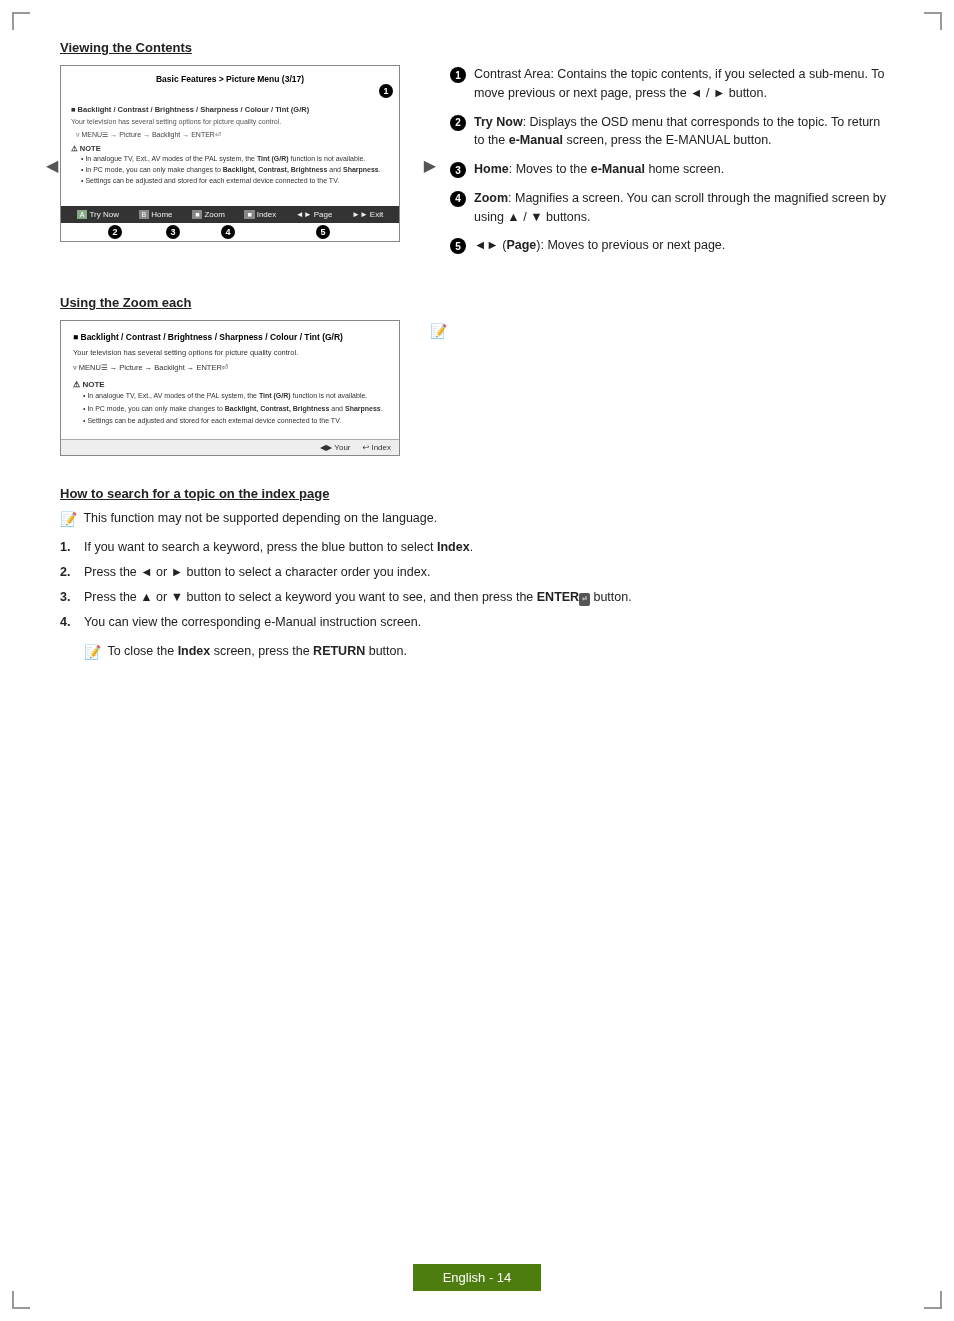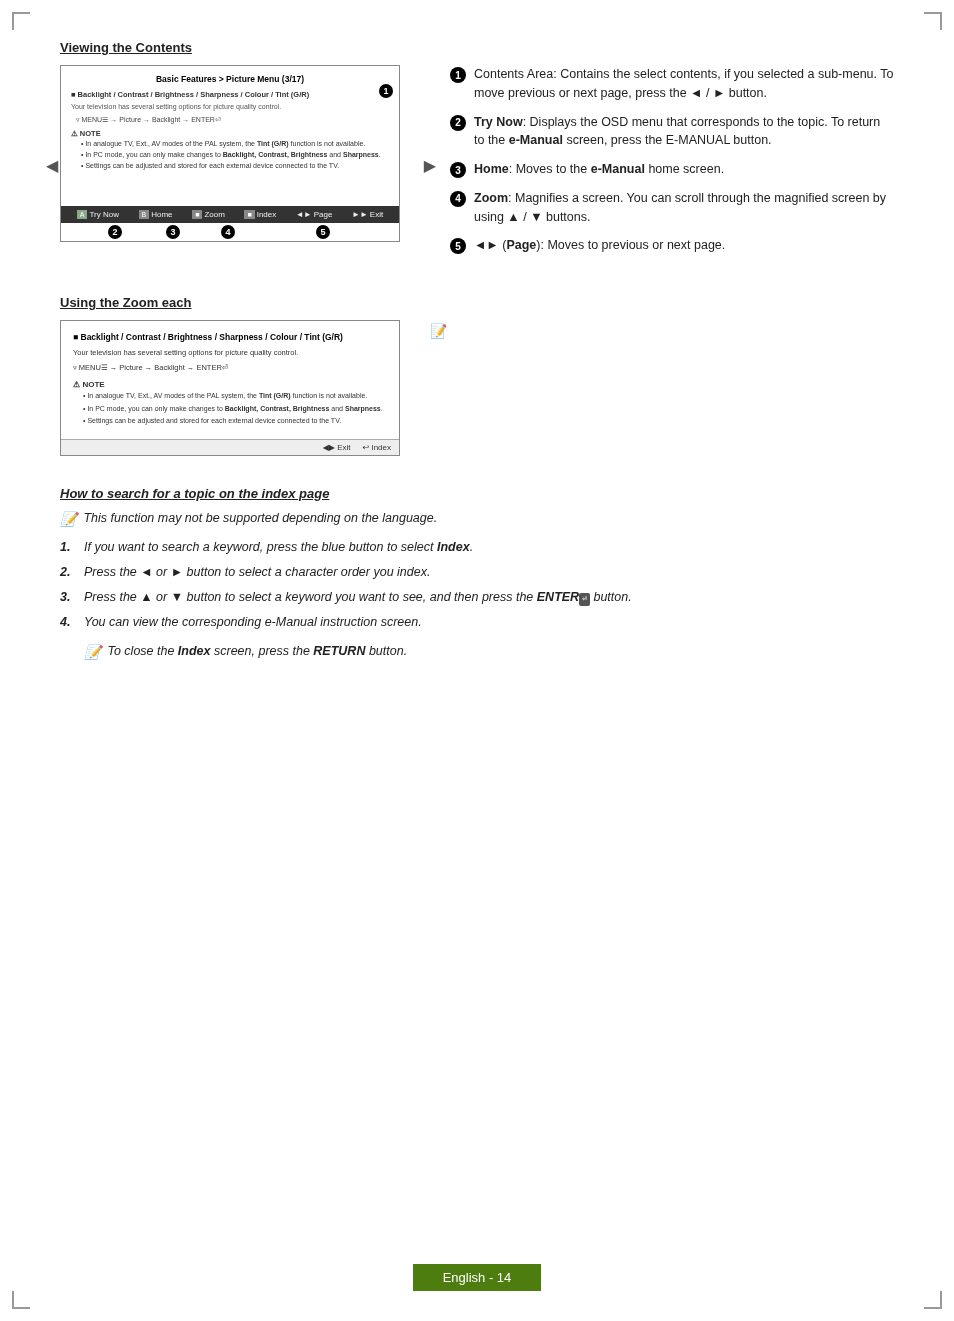--- a/index.html
+++ b/index.html
@@ -61,21 +61,21 @@
       line-height: 1.4;
       color: #333;
       min-height: 140px;
       position: relative;
     }
 
     .screen-inner .screen-title {
       font-size: 8.5px;
       font-weight: bold;
       text-align: center;
-      margin-bottom: 4px;
+      margin-bottom: 19px;
       color: #000;
     }
 
     .screen-inner .content-line {
       font-size: 7.5px;
       margin-bottom: 2px;
     }
 
     .screen-inner .bold-line {
       font-weight: bold;
@@ -235,21 +235,20 @@
 
     .note-icon {
       font-size: 14px;
       color: #555;
       flex-shrink: 0;
     }
 
     
     .index-section {
       margin-bottom: 24px;
-      font-style: italic;
     }
 
     .index-note {
       display: flex;
       gap: 6px;
       margin-bottom: 10px;
       font-size: 12.5px;
     }
 
     .steps-list {
@@ -379,21 +378,21 @@
           <div style="position:absolute; left:255px; top:2px; width:14px; height:14px; background:#000; color:#fff; border-radius:50%; font-size:9px; display:flex; align-items:center; justify-content:center; font-weight:bold;">5</div>
         </div>
       </div>
       <span style="position:absolute; right:-16px; top:50%; transform:translateY(-50%); font-size:16px; color:#555;">▶</span>
     </div>
 
     <div class="viewing-text">
       <ul class="annotation-list">
         <li>
           <span class="annot-num">1</span>
-          <span class="annot-text">Contents Area: Contains the select contents, if you selected a sub-menu. To move previous or next page, press the ◄ / ► button.</span>
+          <span class="annot-text">Contrast Area: Contains the topic contents, if you selected a sub-menu. To move previous or next page, press the ◄ / ► button.</span>
         </li>
         <li>
           <span class="annot-num">2</span>
           <span class="annot-text"><span class="bold">Try Now</span>: Displays the OSD menu that corresponds to the topic. To return to the <span class="bold">e-Manual</span> screen, press the E-MANUAL button.</span>
         </li>
         <li>
           <span class="annot-num">3</span>
           <span class="annot-text"><span class="bold">Home</span>: Moves to the <span class="bold">e-Manual</span> home screen.</span>
         </li>
         <li>
@@ -417,21 +416,21 @@
         <div class="zoom-screen-inner">
           <div class="z-title">■ Backlight / Contrast / Brightness / Sharpness / Colour / Tint (G/R)</div>
           <div class="z-sub">Your television has several setting options for picture quality control.</div>
           <div class="z-menu">▿ MENU☰ → Picture → Backlight → ENTER⏎</div>
           <div class="z-note-title">⚠ NOTE</div>
           <div class="z-bullet">• In analogue TV, Ext., AV modes of the PAL system, the <span style="font-weight:bold;">Tint (G/R)</span> function is not available.</div>
           <div class="z-bullet">• In PC mode, you can only make changes to <span style="font-weight:bold;">Backlight, Contrast, Brightness</span> and <span style="font-weight:bold;">Sharpness</span>.</div>
           <div class="z-bullet">• Settings can be adjusted and stored for each external device connected to the TV.</div>
         </div>
         <div class="zoom-nav">
-          <span>◀▶ Exit</span>
+          <span>◀▶ Your</span>
           <span>↩ Index</span>
         </div>
       </div>
     </div>
 
     <div class="zoom-text">
       <div class="note-para">
         <span class="note-icon">📝</span>
       </div>
     </div>

